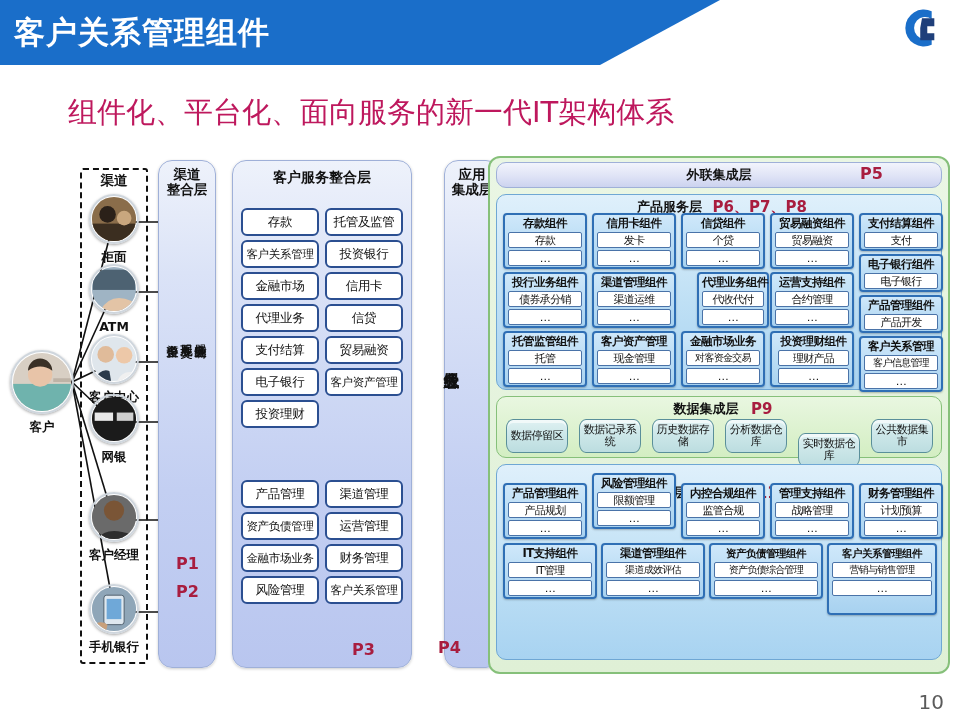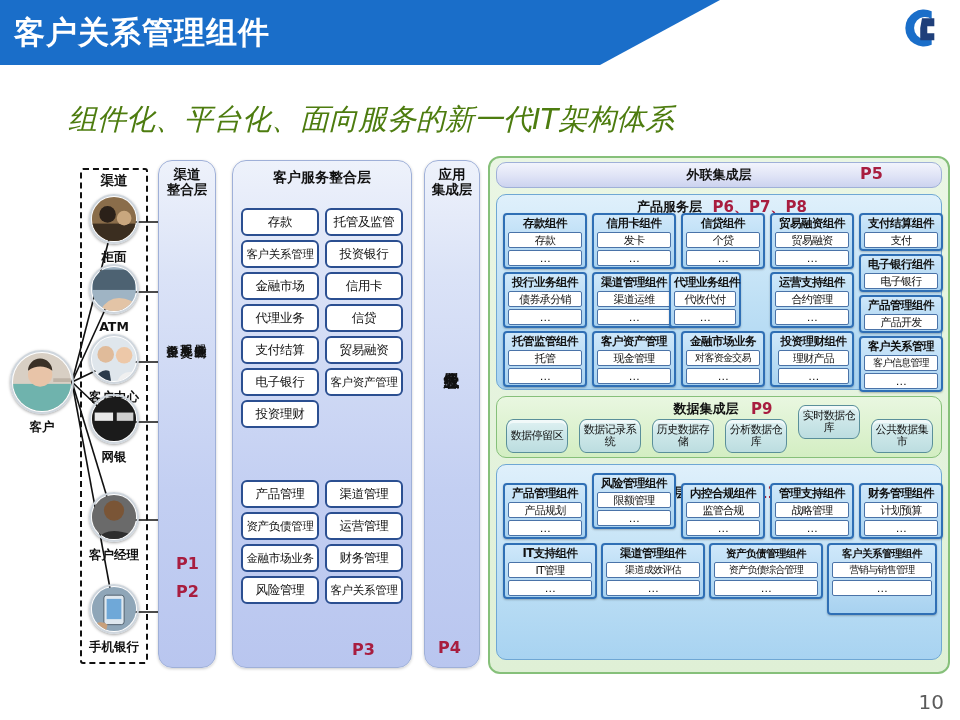--- a/index.html
+++ b/index.html
@@ -14,21 +14,21 @@
       clip-path:polygon(0 0, 720px 0, 600px 65px, 0 65px);}
   #header-title{position:absolute;left:14px;top:8px;color:#fff;font-size:31px;font-weight:bold;
       letter-spacing:1px;line-height:48px;white-space:nowrap;}
   #logo-wrap{position:absolute;right:16px;top:6px;display:flex;align-items:center;gap:8px;}
   #logo-mark{width:44px;height:44px;flex:0 0 44px;}
   #logo-text{display:flex;flex-direction:column;line-height:1;}
   #logo-cn{font-size:23px;font-weight:bold;color:#111;letter-spacing:1px;}
   #logo-en{font-size:11.5px;color:#111;letter-spacing:.2px;margin-top:4px;}
 
   
-  #subtitle{position:absolute;left:68px;top:100px;font-size:29px;color:#4d7c0f;white-space:nowrap;font-style:italic;}
+  #subtitle{position:absolute;left:68px;top:93px;font-size:29px;color:#be185d;white-space:nowrap;}
 
   
   #stage{position:absolute;left:0;top:150px;width:960px;height:545px;}
 
   
   #customer{position:absolute;left:8px;top:200px;width:68px;text-align:center;}
   .photo{border-radius:50%;border:2px solid #cfd6dd;box-shadow:0 1px 3px rgba(0,0,0,.35);}
   .ph-label{font-size:12.5px;font-weight:bold;color:#111;margin-top:2px;line-height:13px;}
 
   
@@ -56,21 +56,21 @@
       letter-spacing:0px;line-height:13px;}
 
   
   #col-cs{left:232px;top:10px;width:180px;height:508px;}
   .cs-grid{position:absolute;display:grid;grid-template-columns:78px 78px;gap:4px 6px;left:241px;}
   .cs-cell{height:28px;border:2px solid #2b4f91;border-radius:6px;background:#fff;
       display:flex;align-items:center;justify-content:center;font-size:12.5px;color:#111;
       white-space:nowrap;letter-spacing:-0.3px;}
 
   
-  #col-app{left:424px;top:10px;width:56px;height:508px;}
+  #col-app{left:444px;top:10px;width:56px;height:508px;}
   #app-vtext{position:absolute;left:424px;top:210px;width:56px;
       display:flex;justify-content:center;}
   #app-vtext .vt{font-size:16px;line-height:17px;}
 
   
   #right-outer{position:absolute;left:488px;top:6px;width:462px;height:518px;
       border:2px solid #86c07a;border-radius:12px;
       background:linear-gradient(180deg,#eaf6e4 0%,#dff0d6 100%);}
 
   .band{position:absolute;border-radius:10px;}
@@ -365,21 +365,21 @@
         <div class="comp" style="left: 95px; top: 136px; width: 84px; height: 56px;">
           <div class="comp-h">客户资产管理</div>
           <div class="comp-i">现金管理</div>
           <div class="comp-i">…</div>
         </div>
         <div class="comp" style="left: 184px; top: 18px; width: 84px; height: 56px;">
           <div class="comp-h">信贷组件</div>
           <div class="comp-i">个贷</div>
           <div class="comp-i">…</div>
         </div>
-        <div class="comp" style="left: 172px; top: 77px; width: 72px; height: 56px;">
+        <div class="comp" style="left: 200px; top: 77px; width: 72px; height: 56px;">
           <div class="comp-h">代理业务组件</div>
           <div class="comp-i">代收代付</div>
           <div class="comp-i">…</div>
         </div>
         <div class="comp" style="left: 184px; top: 136px; width: 84px; height: 56px;">
           <div class="comp-h">金融市场业务</div>
           <div class="comp-i" style="font-size: 10px;">对客资金交易</div>
           <div class="comp-i">…</div>
         </div>
         <div class="comp" style="left: 273px; top: 18px; width: 84px; height: 56px;">
@@ -420,21 +420,21 @@
   <div class="band" id="band-data">
     <div class="band-head" style="padding-top:2px">
       <span>数据集成层</span>
       <span class="plabel" style="position:relative;left:8px;top:1px;font-size:15px">P9</span>
     </div>
     <div id="data-cyls">
         <div class="cyl" style="left: 9px; top: 22px;">数据停留区</div>
         <div class="cyl" style="left: 82px; top: 22px;">数据记录系统</div>
         <div class="cyl" style="left: 155px; top: 22px;">历史数据存储</div>
         <div class="cyl" style="left: 228px; top: 22px;">分析数据仓库</div>
-        <div class="cyl" style="left: 301px; top: 8px;">实时数据仓库</div>
+        <div class="cyl" style="left: 301px; top: 36px;">实时数据仓库</div>
         <div class="cyl" style="left: 374px; top: 22px;">公共数据集市</div>
       </div>
   </div>
 
   <div class="band" id="band-mgmt">
     <div class="band-head" style="padding-top:18px">
       <span>管理分析层</span>
       <span class="plabel" style="position:relative;left:8px;top:1px;font-size:15px">P10、P11、P12</span>
     </div>
     <div id="mgmt-body">

